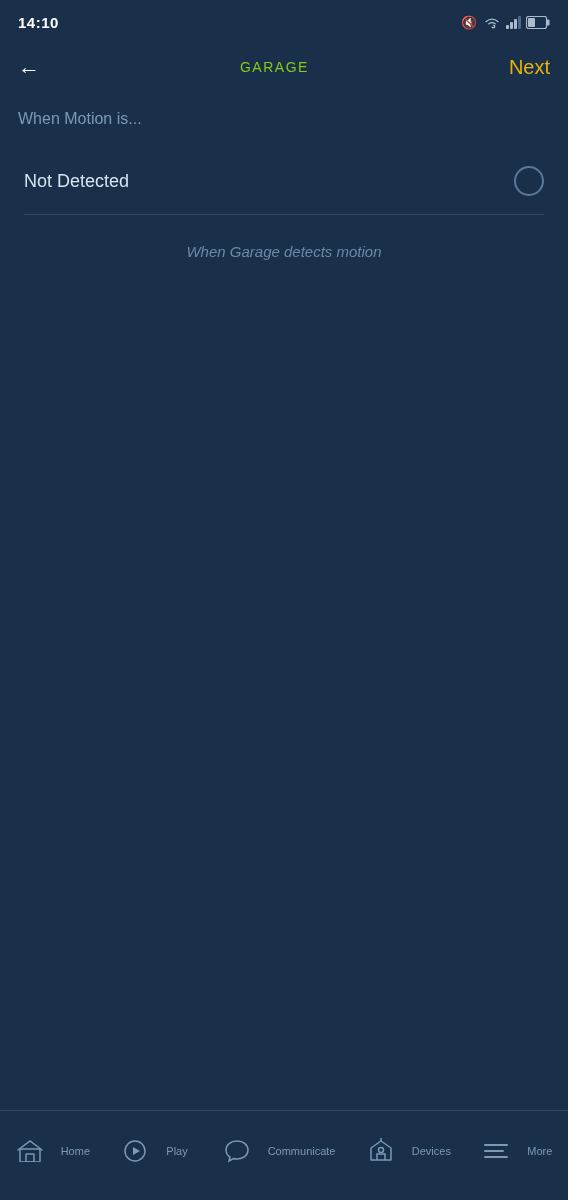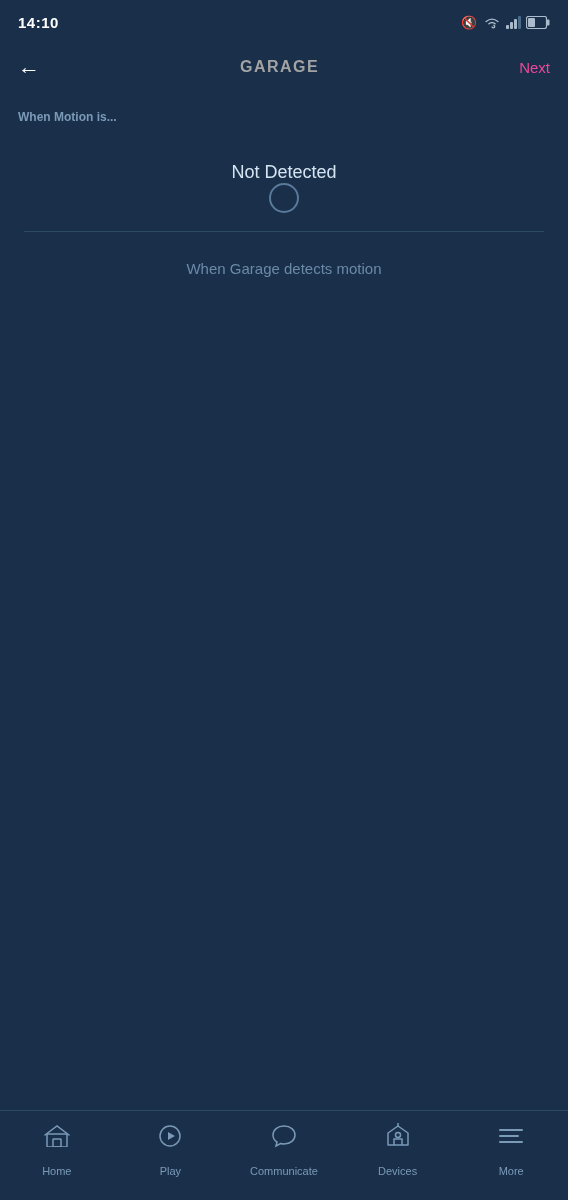--- a/index.html
+++ b/index.html
@@ -49,54 +49,53 @@
       height: 56px;
     }
     .header-back {
       color: #ffffff;
       font-size: 22px;
       cursor: pointer;
       font-weight: 300;
       line-height: 1;
     }
     .header-title {
-      font-size: 16px;
-      font-weight: 700;
-      color: #a3a3a3;
+      font-size: 14px;
+      font-weight: 400;
+      color: #84cc16;
       letter-spacing: 1.5px;
       text-transform: uppercase;
     }
     .header-next {
-      color: #ec4899;
-      font-size: 15px;
+      color: #eab308;
+      font-size: 20px;
       font-weight: 400;
       cursor: pointer;
     }
 
     
     .content {
       padding: 14px 18px 0 18px;
       flex: 1;
     }
 
     .section-label {
-      font-size: 12px;
+      font-size: 16px;
       color: #7a9ab8;
       margin-bottom: 20px;
-      font-weight: 700;
+      font-weight: 400;
     }
 
     
     .option-row {
       display: flex;
       align-items: center;
       justify-content: space-between;
       padding: 18px 6px;
       cursor: pointer;
-      flex-direction: column;
     }
     .option-label {
       font-size: 18px;
       font-weight: 500;
       color: #d4e4f0;
     }
 
     
     .divider {
       height: 1px;
@@ -133,39 +132,39 @@
       background: #1a2f4a;
     }
 
     
     .description-text {
       text-align: center;
       color: #6a8aa8;
       font-size: 15px;
       margin-top: 28px;
       padding: 0 20px;
+      font-style: italic;
     }
 
     
     .bottom-nav {
       position: absolute;
       bottom: 0;
       left: 0;
       width: 568px;
       background-color: #1a2f4a;
       border-top: 1px solid #2d4a65;
       display: flex;
       justify-content: space-around;
       align-items: center;
       padding: 10px 0 20px 0;
       height: 90px;
     }
     .nav-item {
       display: flex;
-      flex-direction: column;
       align-items: center;
       gap: 17px;
       cursor: pointer;
       min-width: 70px;
     }
     .nav-icon {
       width: 28px;
       height: 24px;
       display: flex;
       align-items: center;

